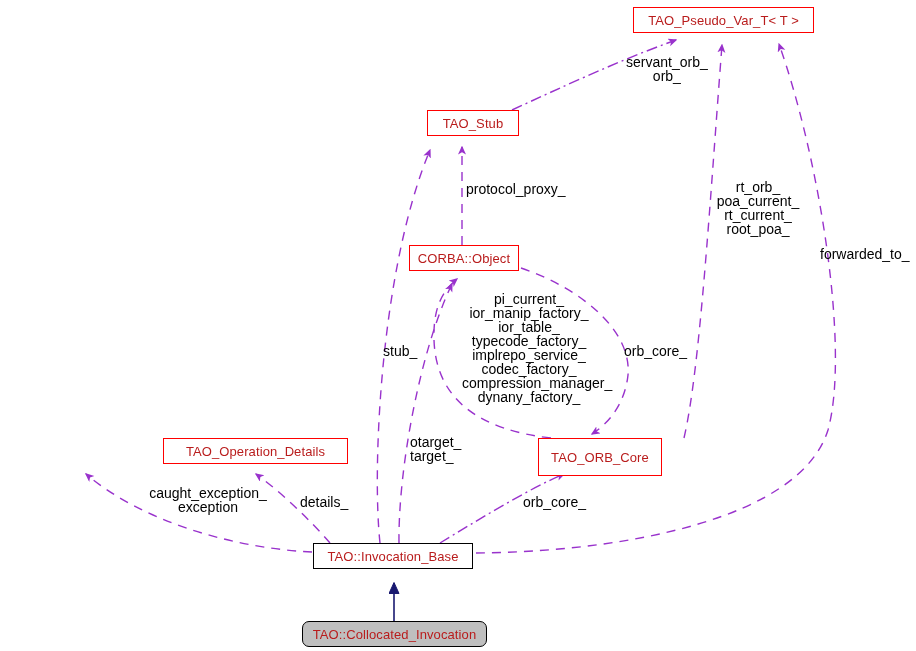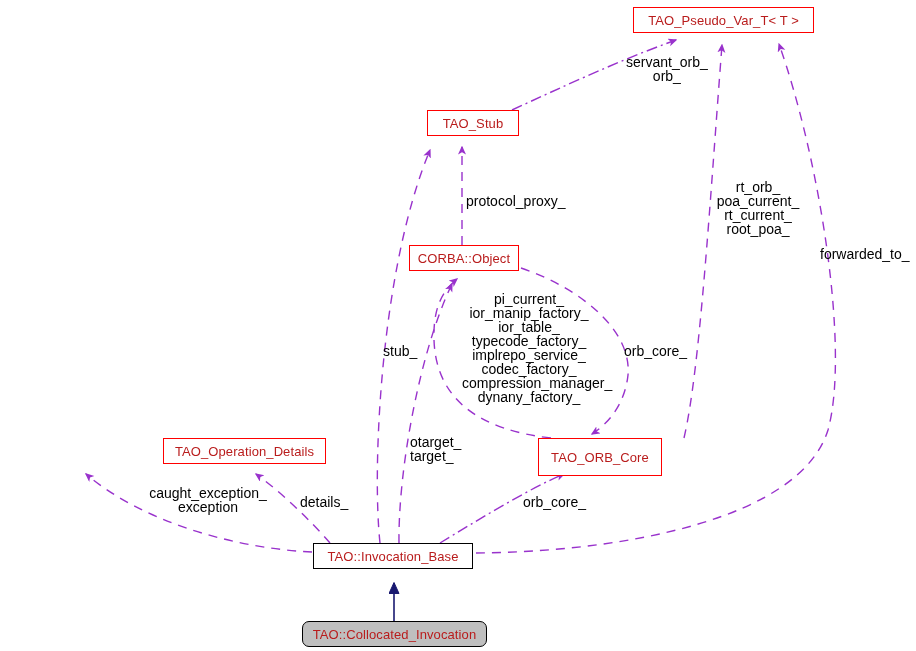--- a/index.html
+++ b/index.html
@@ -102,40 +102,40 @@
 
   <div class="node red" style="left:427px; top:110px; width:92px; height:26px;">
     <span>TAO_Stub</span>
   </div>
 
   <div class="node red" style="left:409px; top:245px; width:110px; height:26px;">
     <span>CORBA::Object</span>
   </div>
 
 
-  <div class="node red" style="left:163px; top:438px; width:163px; height:26px;">
+  <div class="node red" style="left:163px; top:438px; width:185px; height:26px;">
     <span>TAO_Operation_Details</span>
   </div>
 
   <div class="node red" style="left:538px; top:438px; width:124px; height:38px;">
     <span>TAO_ORB_Core</span>
   </div>
 
   <div class="node" style="left:313px; top:543px; width:160px; height:26px;text-align:right;">
     <span>TAO::Invocation_Base</span>
   </div>
 
   <div class="node focus" style="left:302px; top:621px; width:185px; height:26px;border-radius:7px;">
     <span>TAO::Collocated_Invocation</span>
   </div>
 
   <div class="edge-label center" style="left:626px; top:55px;">servant_orb_
 orb_</div>
 
-  <div class="edge-label left" style="left:466px; top:194px;">protocol_proxy_</div>
+  <div class="edge-label left" style="left:466px; top:182px;">protocol_proxy_</div>
 
   <div class="edge-label left" style="left:383px; top:344px;">stub_</div>
 
   <div class="edge-label left" style="left:410px; top:435px;">otarget_
 target_</div>
 
   <div class="edge-label center" style="left:462px; top:292px; width:134px;">pi_current_
 ior_manip_factory_
 ior_table_
 typecode_factory_

